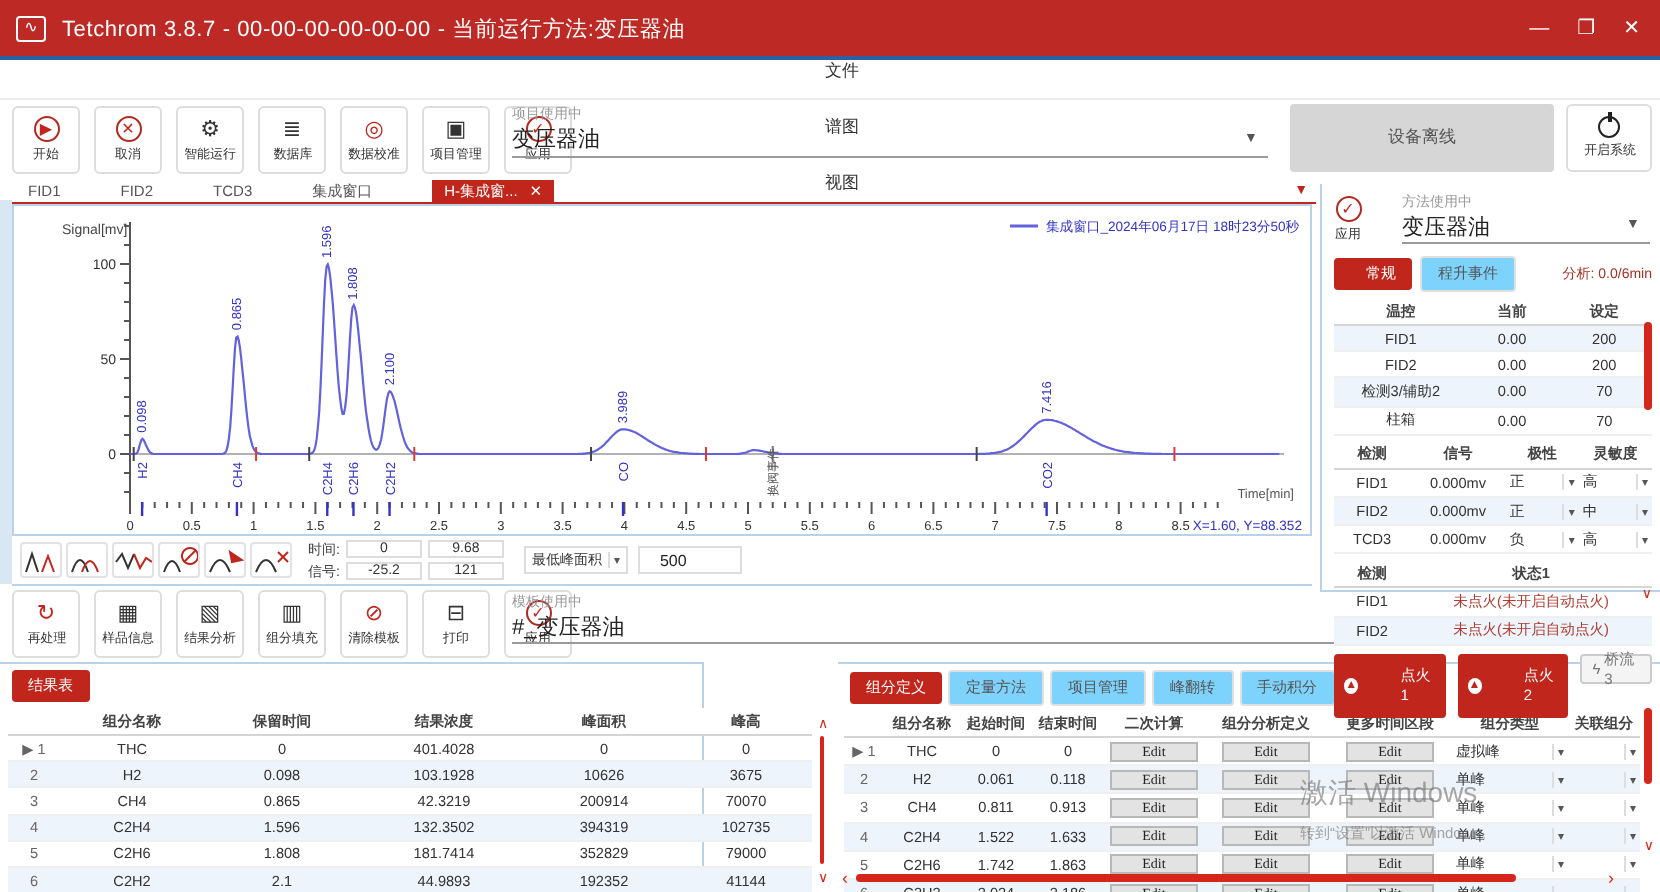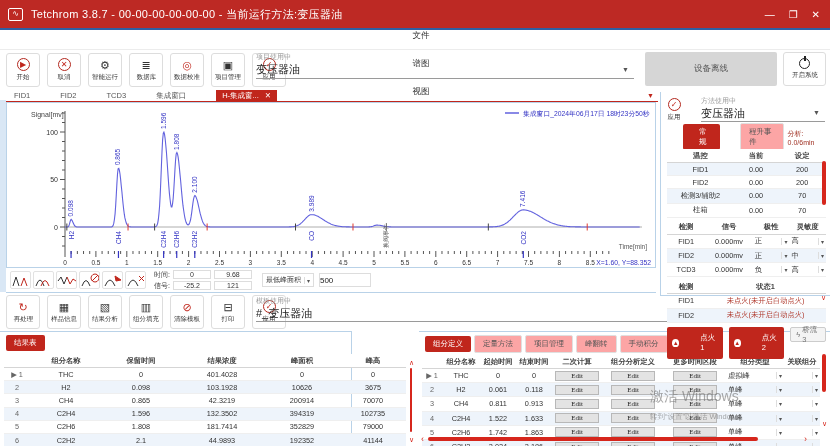--- a/index.html
+++ b/index.html
@@ -41,26 +41,26 @@
 
 .leftstrip{position:absolute;left:0;top:100px;width:6px;height:192px;background:#d9e7f5;}
 .chartpanel{position:absolute;left:6px;top:102px;width:650px;height:166px;border:1px solid var(--panel);background:#fff;}
 
 .toolstrip{position:absolute;left:6px;top:268px;width:650px;height:25px;display:flex;align-items:center;border-bottom:1px solid var(--panel);}
 .pkicon{width:21px;height:18px;border:1px solid #e2e2e2;border-radius:2px;margin-right:2px;background:#fff;display:flex;align-items:center;justify-content:center;}
 .rangegrid{display:grid;grid-template-columns:auto 38px 38px;gap:1px 3px;margin-left:6px;align-items:center;}
 .rl{font-size:7px;color:#444;}
 .rbox{border:1px solid #ddd;height:9px;font-size:7px;text-align:center;line-height:8px;color:#333;background:#fff;}
 .minarea{margin-left:10px;display:flex;align-items:center;border:1px solid #ddd;height:14px;padding:0 3px;gap:3px;font-size:7px;color:#333;background:#fff;}
-.minval{margin-left:5px;border:1px solid #ddd;height:14px;width:52px;font-size:8px;line-height:13px;padding-left:0;color:#222;background:#fff;}
+.minval{margin-left:5px;border:1px solid #ddd;height:14px;width:52px;font-size:8px;line-height:13px;padding-left:10px;color:#222;background:#fff;}
 
 .bl-panel{position:absolute;left:0;top:331px;width:352px;height:115px;border-top:1px solid var(--panel);border-right:1px solid var(--panel);background:#fff;}
 .br-panel{position:absolute;left:419px;top:331px;width:411px;height:115px;border-top:1px solid var(--panel);background:#fff;}
 .redtab{display:inline-block;background:var(--red);color:#fff;font-size:7.5px;padding:3px 8px;border-radius:2px;margin:3px 0 0 6px;}
-.graytab{display:inline-block;background:#fca5a5;color:#555;font-size:7.5px;padding:3px 8px;border:1px solid #e0e0e0;border-radius:2px;margin:3px 0 0 3px;}
+.graytab{display:inline-block;background:#7dd3fc;color:#555;font-size:7.5px;padding:3px 8px;border:1px solid #e0e0e0;border-radius:2px;margin:3px 0 0 3px;}
 table.grid{border-collapse:collapse;font-size:7.3px;color:#333;table-layout:fixed;}
 table.grid th{font-weight:bold;color:#444;border-bottom:1px solid #d5d5d5;padding:1.5px 1px;background:#fff;}
 table.grid td{text-align:center;padding:1.6px 1px;border-bottom:1px solid #efefef;white-space:nowrap;overflow:hidden;}
 tr.alt td{background:var(--rowalt);}
 .idxcell{color:#666;}
 .editbtn{display:inline-block;width:44px;background:#e3e3e3;border:1px solid #b8b8b8;font-family:"Liberation Serif",serif;font-size:7px;line-height:8px;color:#222;}
 .typecell{display:flex;align-items:center;justify-content:space-between;padding:0 1px;}
 .dd{color:#555;font-size:6px;border-left:1px solid #ddd;padding-left:2px;}
 .vscroll-red{position:absolute;width:4px;background:#d6261c;border-radius:2px;}
 .chev{position:absolute;color:#d6261c;font-size:7px;line-height:7px;}
@@ -677,21 +677,21 @@
       <span class="tlbl">应用</span>
     </span>
     <div class="ddwrap" style="position:absolute;left:34px;top:0;width:124px;height:30px;">
       <span class="ddcap">方法使用中</span>
       <span class="ddval">变压器油</span>
       <span class="ddline" style="top:25px;width:124px;"></span>
       <span class="ddcaret" style="left:112px;top:13px;">▼</span>
     </div>
   </div>
   <div class="mtabs">
-    <span class="redtab" style="margin:16px;padding-left:16px;">常规</span>
+    <span class="redtab" style="margin:0;padding-left:16px;">常规</span>
     <span class="graytab" style="margin:0;">程升事件</span>
     <span class="analysis">分析: 0.0/6min</span>
   </div>
   <div style="position:relative;">
     <table class="grid mtable" id="tempTable">
         <thead>
           <tr>
             <th style="width: 42%;">温控</th>
             <th style="width: 28%;">当前</th>
             <th style="width: 30%;">设定</th>

